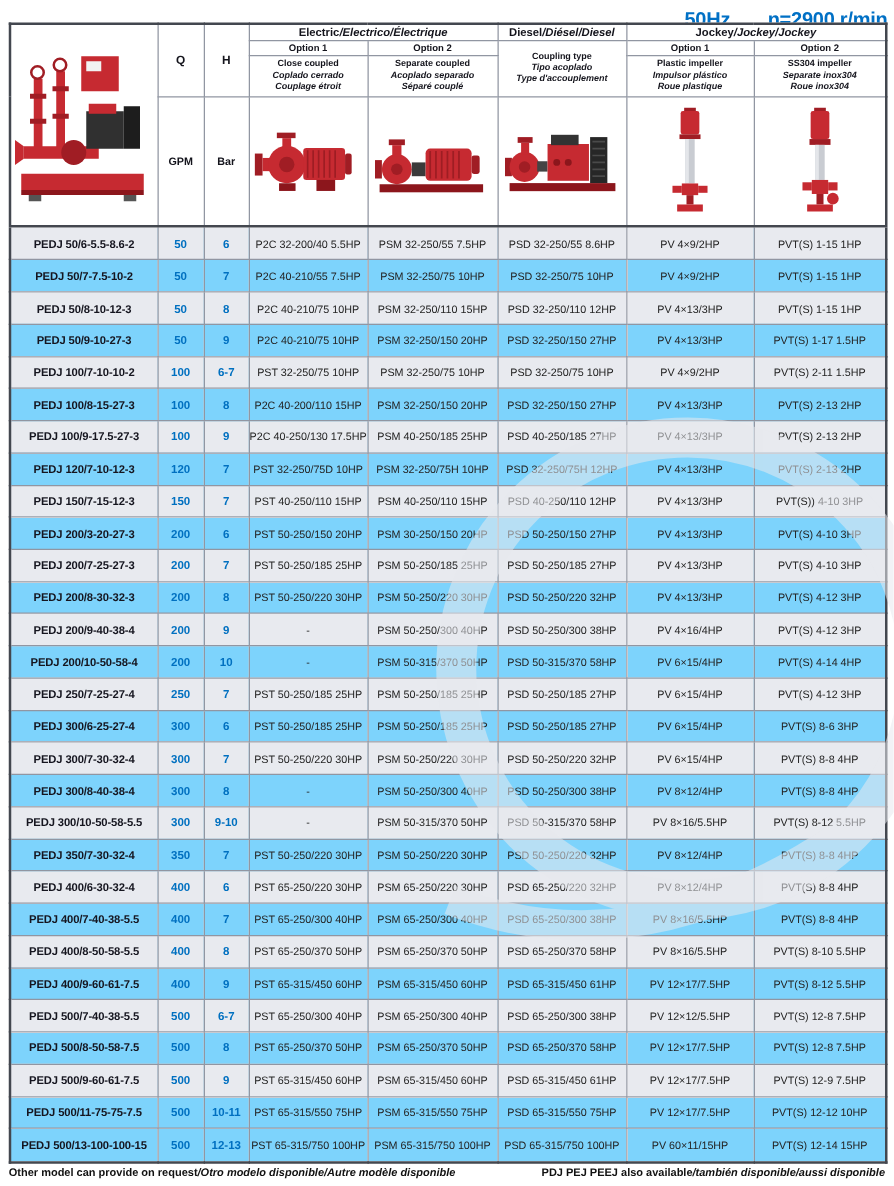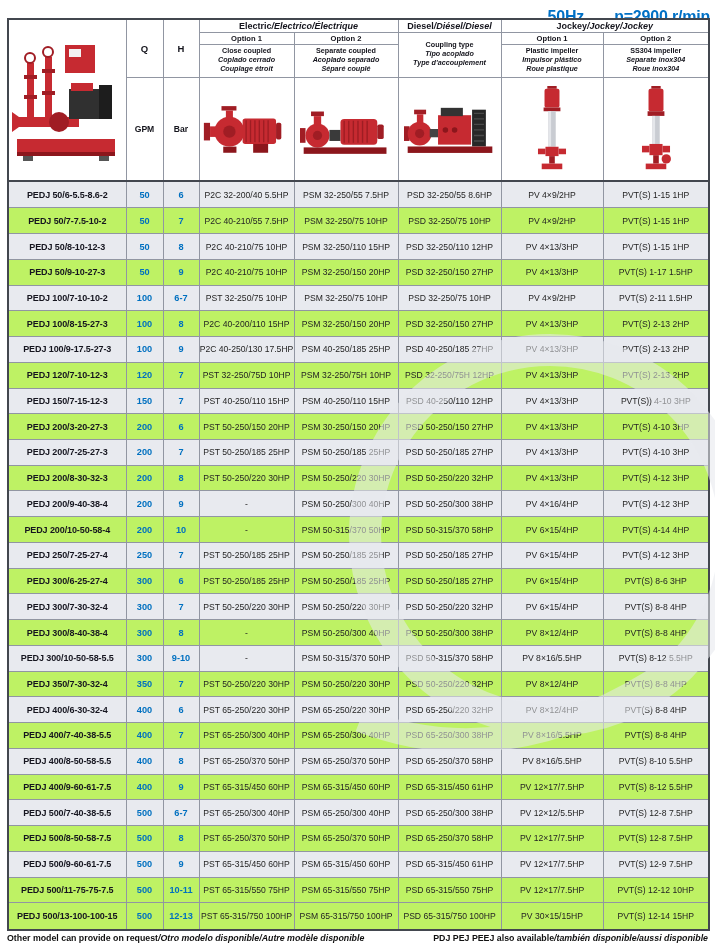--- a/index.html
+++ b/index.html
@@ -29,21 +29,21 @@
   .desc .main{display:block;}
   .qh{font-size:9.5px;font-weight:bold;color:#14141c;}
   .unit{font-size:8.6px;font-weight:bold;color:#14141c;}
   .photo-cell{background:#fff;}
 
   tbody td{font-size:8.6px;color:#242424;}
   tbody td.col-model{text-align:left;padding-left:4px;font-weight:bold;font-size:9px;
                      color:#15151f;letter-spacing:-0.1px;}
   tbody td.col-q,tbody td.col-h{color:#0070c0;font-weight:bold;font-size:9.2px;margin-top:33px;}
   tbody tr.shaded td{background:#e8eaef;}
-  tbody tr{background:#bef264;}
+  tbody tr{background:#7dd3fc;}
   tbody tr.group-start td{border-top:2px solid #43474f;}
 
   
   #footer-note{position:absolute;left:7px;top:933px;width:701px;display:flex;
                justify-content:space-between;font-size:8.8px;font-weight:bold;color:#111;}
   #footer-note .alt{font-style:italic;}
 
   
   #watermark{position:absolute;left:320px;top:300px;width:400px;height:500px;
              pointer-events:none;opacity:0.55;z-index:5;}
@@ -496,21 +496,21 @@
           <td class="col-jockey1">PV 12×17/7.5HP</td>
           <td class="col-jockey2">PVT(S) 12-12 10HP</td>
         </tr>
         <tr>
           <td class="col-model">PEDJ 500/13-100-100-15</td>
           <td class="col-q">500</td>
           <td class="col-h">12-13</td>
           <td class="col-electric1">PST 65-315/750 100HP</td>
           <td class="col-electric2">PSM 65-315/750 100HP</td>
           <td class="col-diesel">PSD 65-315/750 100HP</td>
-          <td class="col-jockey1">PV 30×15/15HP</td>
+          <td class="col-jockey1">PV 60×11/15HP</td>
           <td class="col-jockey2">PVT(S) 12-14 15HP</td>
         </tr>
       </tbody>
   </table>
 
   <svg id="watermark" viewBox="0 0 400 500">
     <circle cx="230" cy="235" r="185" fill="none" stroke="#e7e9ee" stroke-width="32"></circle>
     <path d="M40 420 Q 190 478 350 370" stroke="#e7e9ee" stroke-width="24" fill="none"></path>
   </svg>
 

